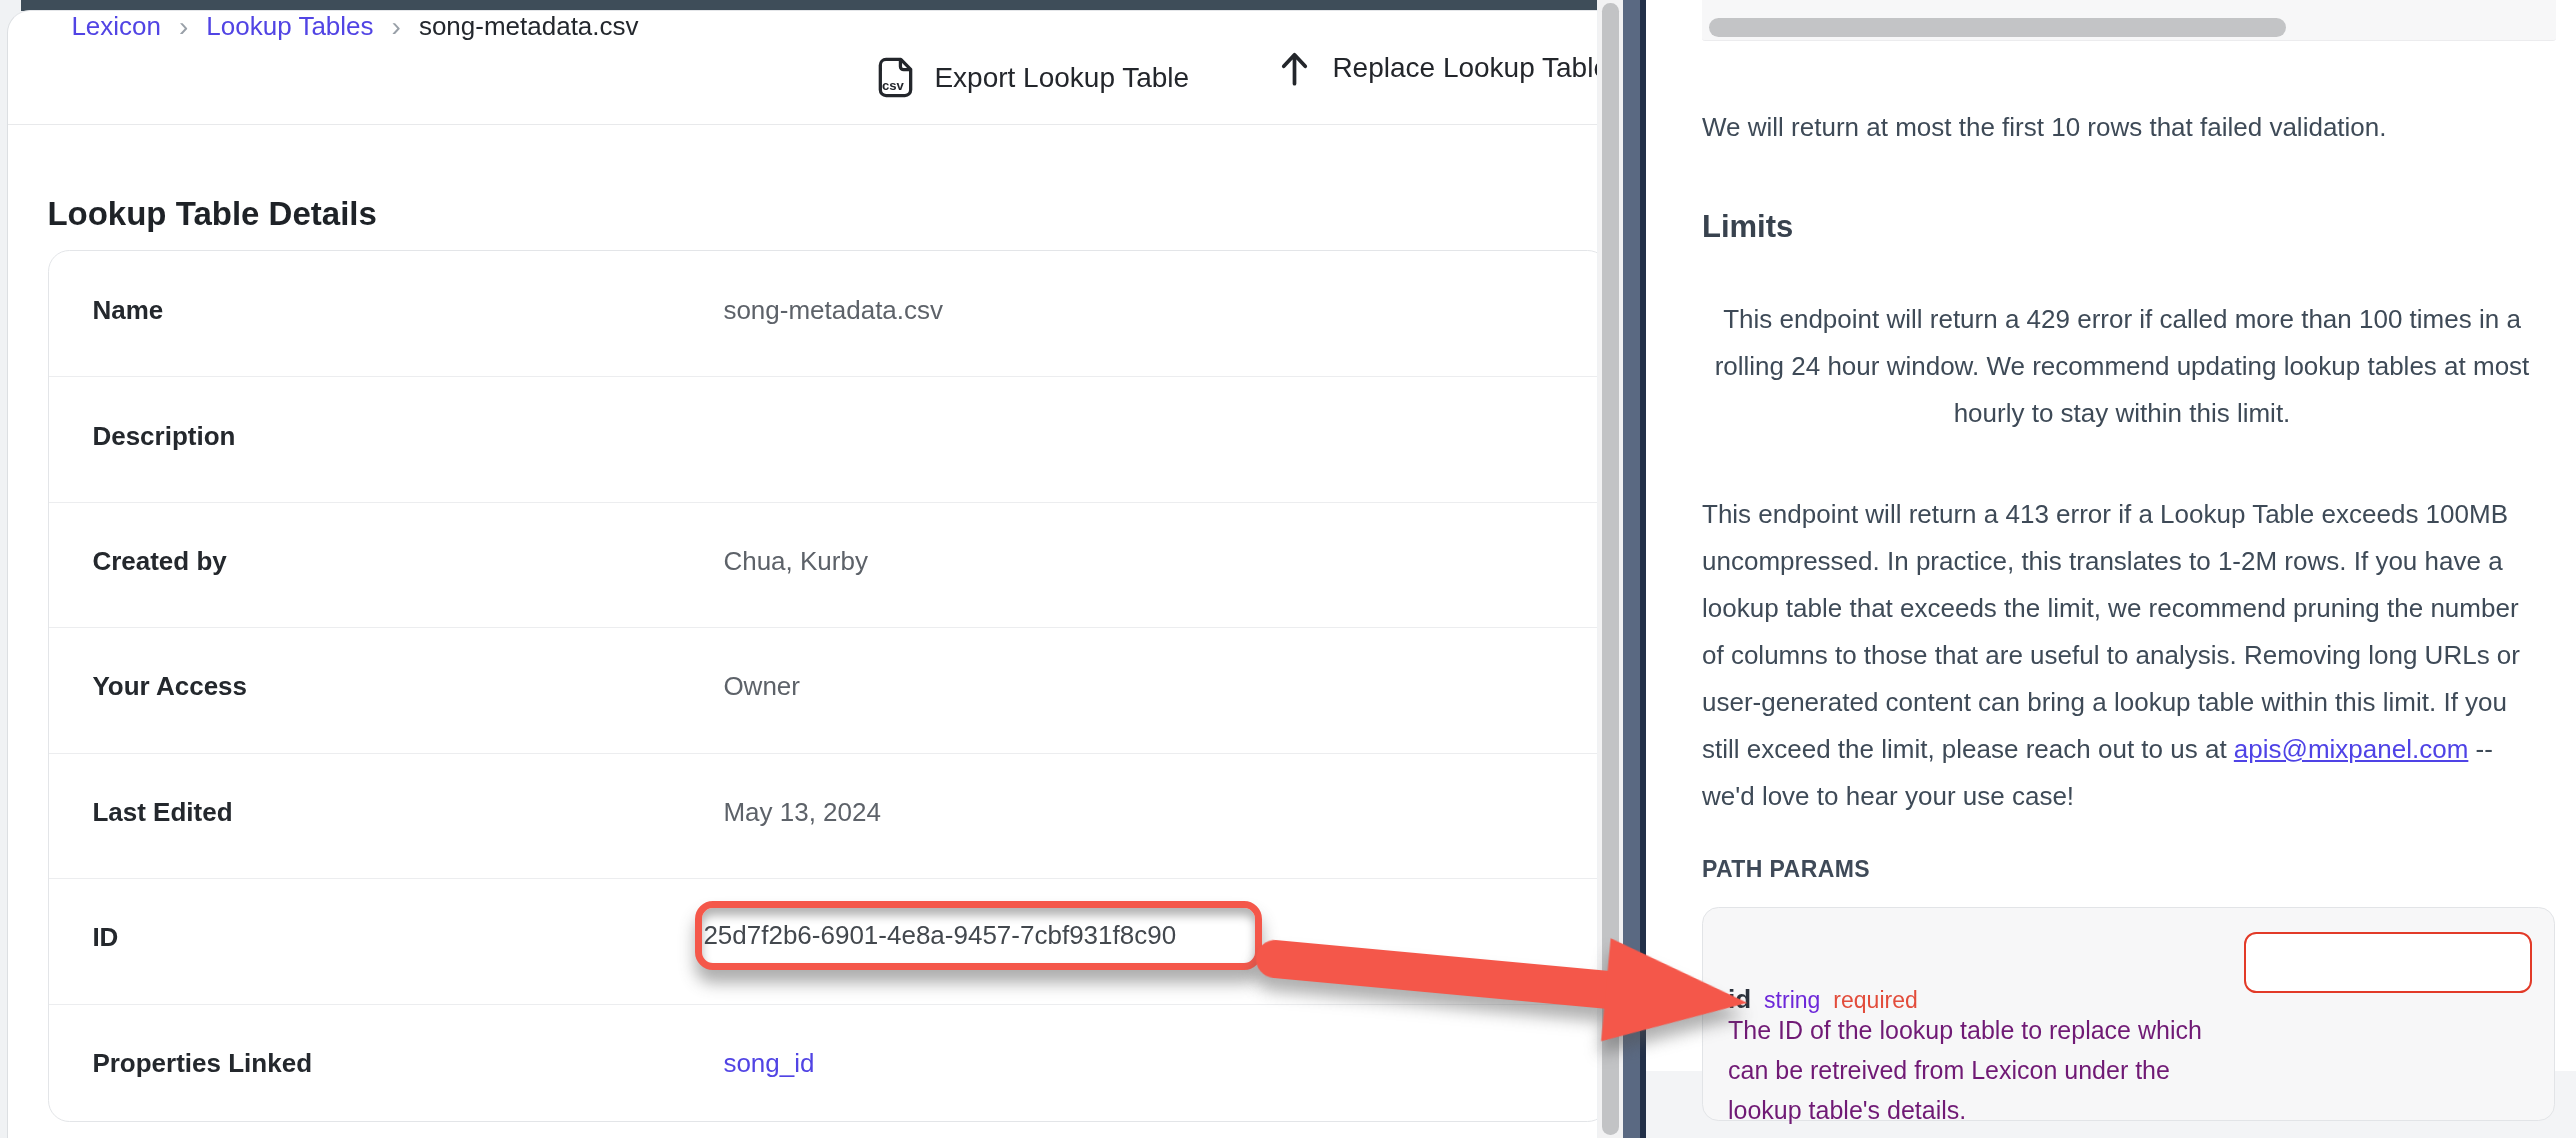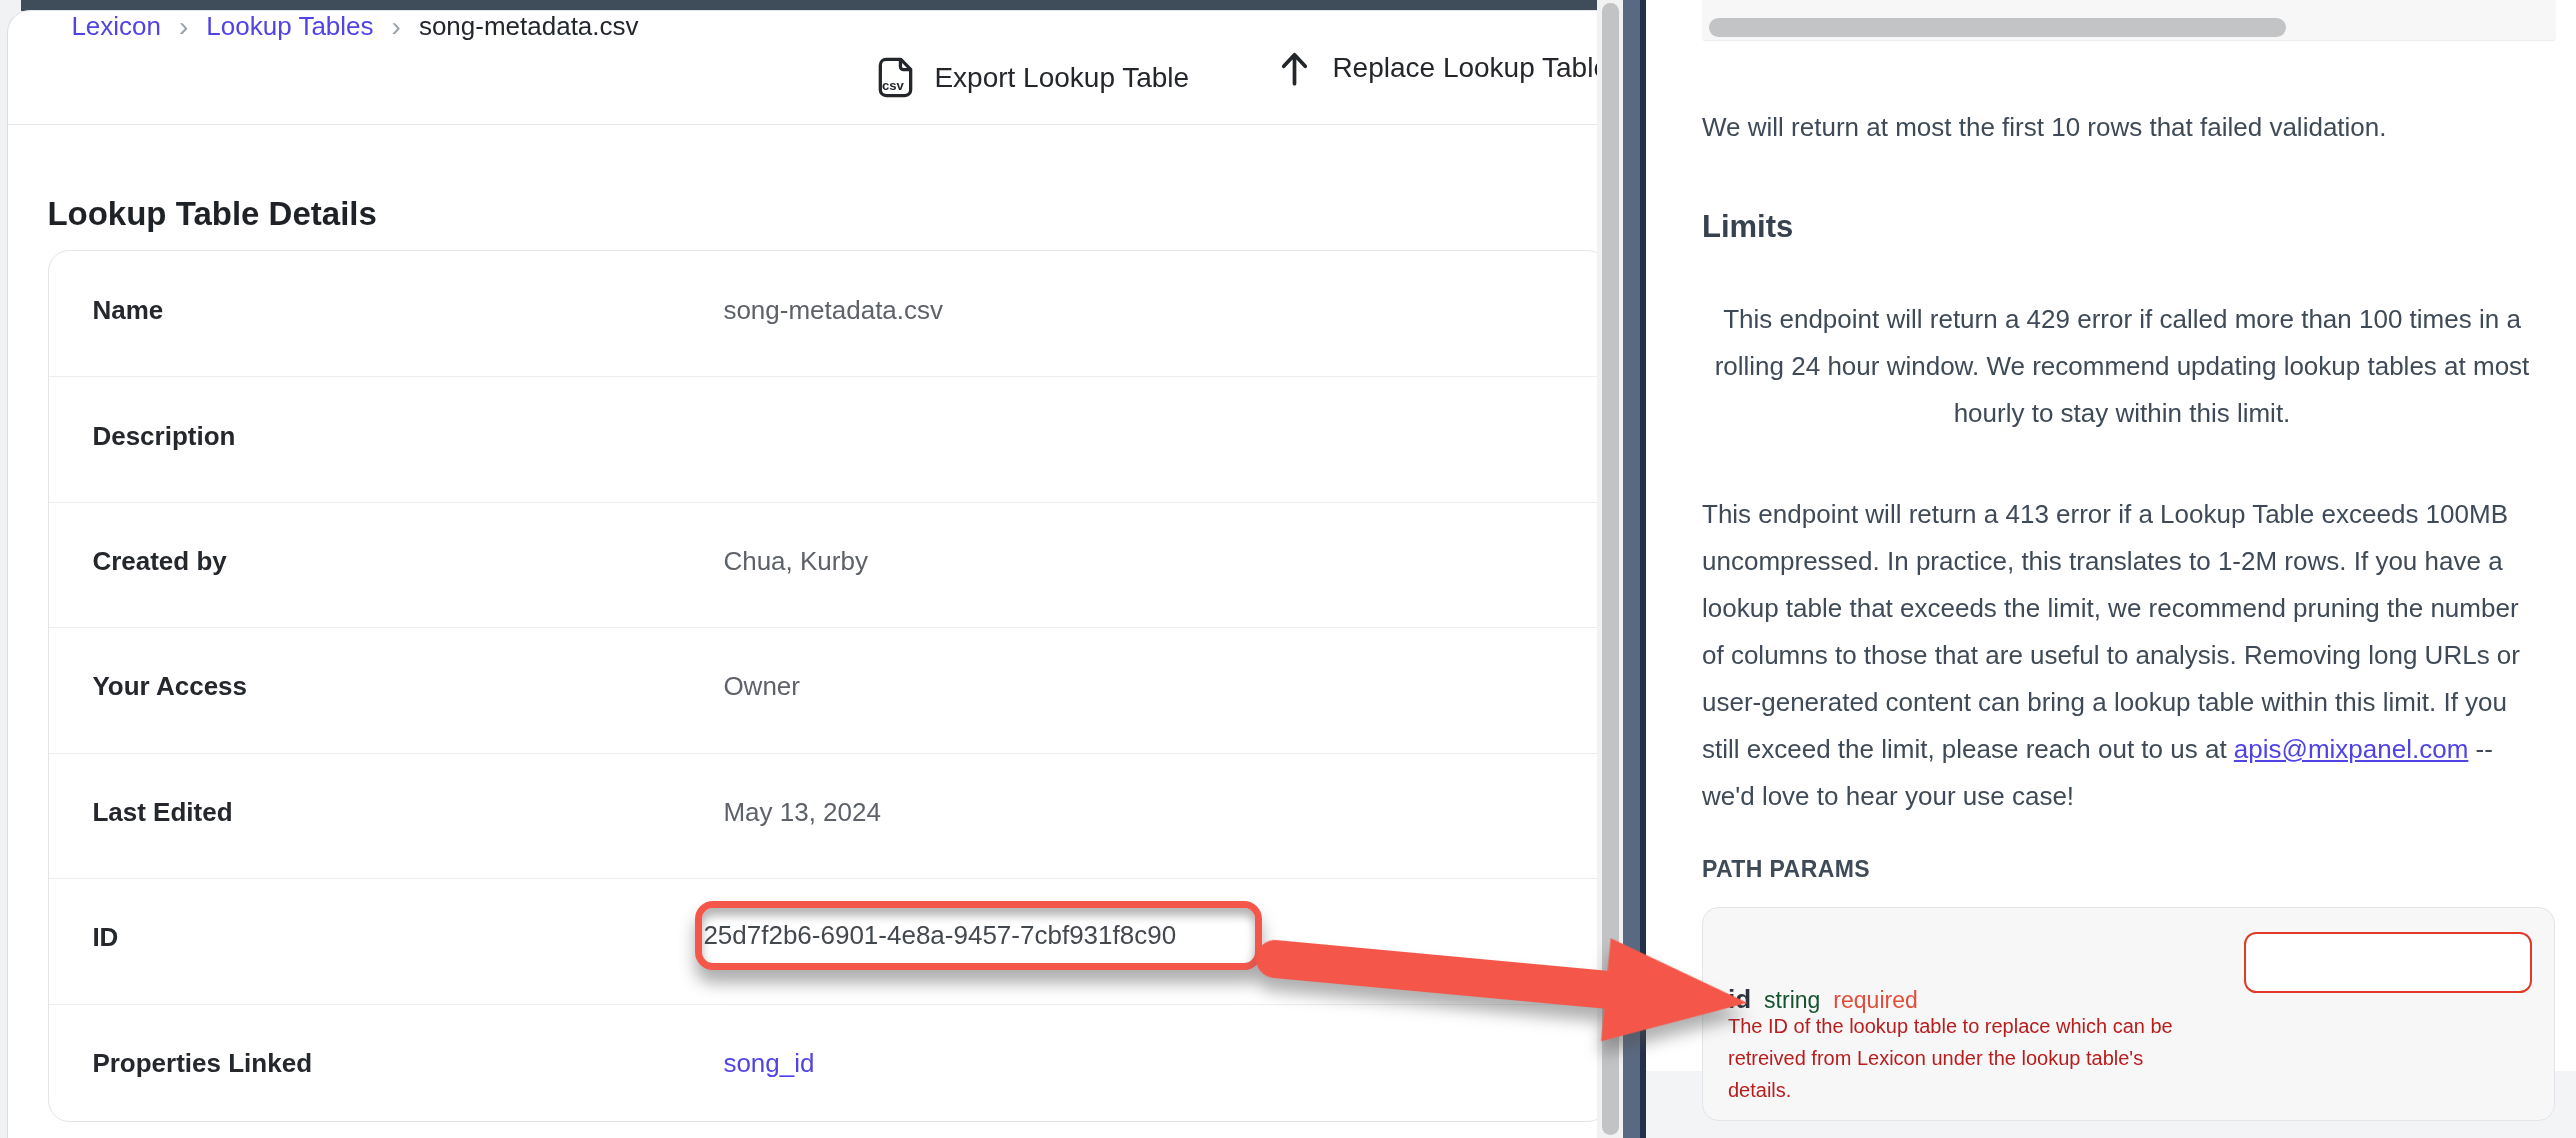--- a/index.html
+++ b/index.html
@@ -64,27 +64,27 @@
   #doc-p1 { top:296px;text-align:center; }
   #doc-p2 { top:462px;margin-top:29px; }
   .doc-link { color:#4f43e6; text-decoration:underline; cursor:pointer; }
 
   #path-params-label { position:absolute; left:56px; top:856px; font-size:23px; font-weight:700;
                        letter-spacing:0.4px; color:#3f4a58; }
   #param-card { position:absolute; left:56px; top:907px; width:853px; height:214px;
                 background:#f7f7f8; border:0.8px solid #e2e4e7; border-radius:16.4px; }
   #param-head { position:absolute; left:25px; top:76px; display:flex; align-items:baseline; gap:13px; }
   #param-name { font-size:26px; font-weight:700; color:#2b323c; }
-  #param-type { font-size:23px; color:#14532d; }
+  #param-type { font-size:23px; color:#6d28d9; }
   #param-required { font-size:23px; color:#e24c3b; }
   #param-input { position:absolute; left:541px; top:24px; width:288px; height:61px;
                  border:2.5px solid #e23a28; border-radius:12.3px; background:#fff; outline:none;
                  font-size:25px; color:#3e4a57; padding:0 15px; }
   #param-desc { position:absolute; left:25px; top:102px; width:476px;
-                font-size:20px; line-height:32px; color:#b91c1c; }
+                font-size:25px; line-height:40px; color:#701a75; }
 
   
   #annotation-arrow { position:absolute; left:1232px; top:895px; width:575px; height:197px;
                       z-index:50; pointer-events:none; overflow:visible; }
 
   .icon-svg { display:block; }
 </style>
 </head>
 <body>
 

